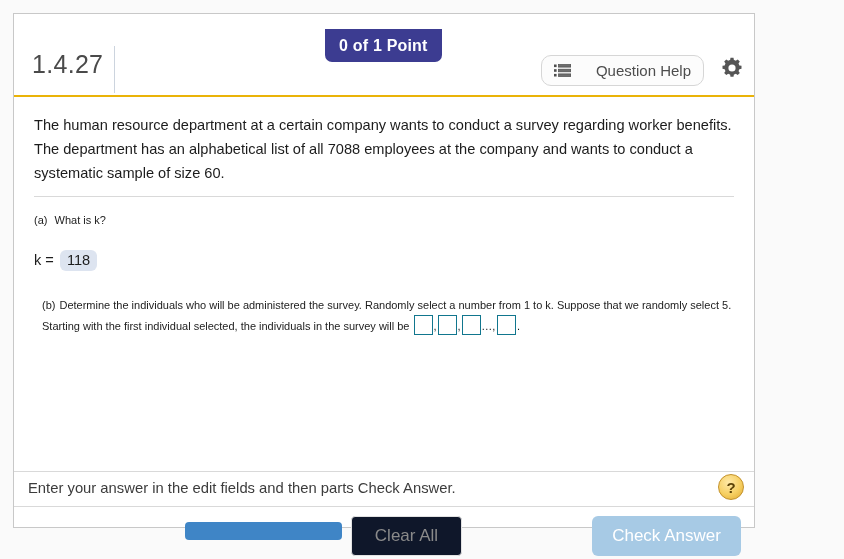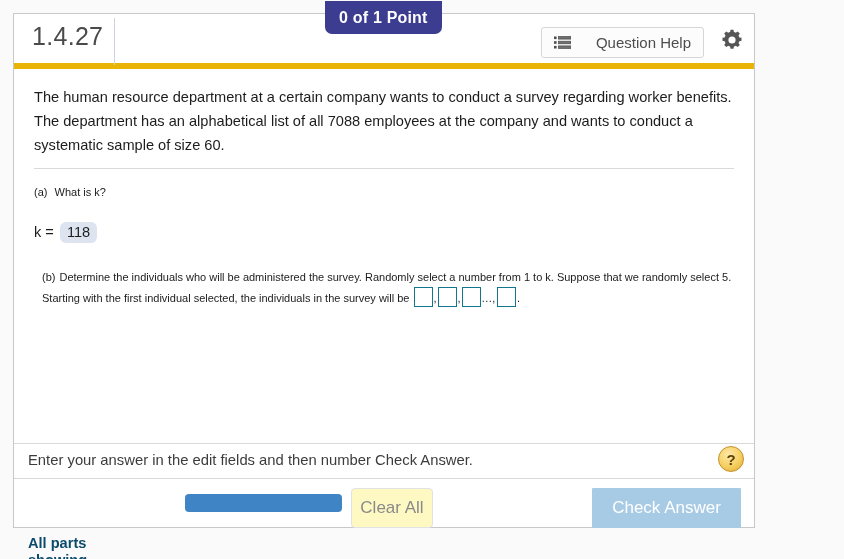--- a/index.html
+++ b/index.html
@@ -23,22 +23,23 @@
     height: 515px;
     background: #ffffff;
     border: 1px solid #c8c8c8;
     box-sizing: border-box;
   }
 
   
   .card-header {
     position: relative;
     height: 55px;
-    border-bottom: 6px solid #eab308;
-    box-sizing: border-box;
+    border-bottom: 2px solid #eab308;
+    box-sizing: border-box;
+    margin-top: 28px;
   }
   .exercise-number {
     position: absolute;
     left: 18px;
     top: 8px;
     font-size: 25px;
     color: #4a4a4a;
     letter-spacing: .3px;
     font-family: "Liberation Sans", sans-serif;
   }
@@ -67,21 +68,21 @@
     position: absolute;
     right: 50px;
     top: 13px;
     height: 31px;
     display: flex;
     align-items: center;
     gap: 25px;
     padding: 0 12px;
     background: #fcfcfc;
     border: 1px solid #d6d6d6;
-    border-radius: 3px;
+    border-radius: 10px;
     box-sizing: border-box;
     cursor: pointer;
   }
   .question-help-btn .label {
     font-size: 15px;
     color: #4d4d4d;
   }
   .list-icon {
     display: block;
     width: 17px;
@@ -226,40 +227,40 @@
   .progress-fill {
     width: 100%;
     height: 100%;
     background: #3f85c6;
     border-radius: 4px;
   }
   .clear-all-btn {
     position: absolute;
     left: 337px;
     top: 9px;
-    width: 82px;
+    width: 111px;
     height: 40px;
     border: 1px solid #e2e2e2;
     border-radius: 4px;
-    background: #fef9c3;
+    background: #0f172a;
     color: #8a8a8a;
     font-size: 17px;
     display: flex;
     align-items: center;
     justify-content: center;
     cursor: pointer;
     box-sizing: border-box;
   }
   .check-answer-btn {
     position: absolute;
     right: 13px;
     top: 9px;
     width: 149px;
     height: 40px;
-    border-radius: 1px;
+    border-radius: 6px;
     background: #a7cae5;
     color: #ffffff;
     font-size: 17px;
     display: flex;
     align-items: center;
     justify-content: center;
     cursor: pointer;
     border: none;
     box-sizing: border-box;
   }
@@ -313,21 +314,21 @@
       <span>k =</span>
       <span class="filled-field">118</span>
     </div>
 
     <div class="part part-b">
       <span class="part-label">(b)</span><span>Determine the individuals who will be administered the survey.  Randomly select a number from 1 to k.  Suppose that we randomly select 5.  Starting with the first individual selected, the individuals in the survey will be</span><span>&nbsp;</span><span class="blank-box"></span><span>,</span><span class="blank-box"></span><span>,</span><span class="blank-box"></span><span class="ellipsis">...,</span><span class="blank-box"></span><span>.</span>
     </div>
   </div>
 
   <div class="instruction-strip">
-    <div class="instruction-text">Enter your answer in the edit fields and then number Check Answer.</div>
+    <div class="instruction-text">Enter your answer in the edit fields and then parts Check Answer.</div>
     <div class="help-circle">?</div>
   </div>
 
   <div class="card-footer">
     <div class="all-parts-label">All parts showing</div>
     <div class="progress-track">
       <div class="progress-fill"></div>
     </div>
     <div class="clear-all-btn">Clear All</div>
     <div class="check-answer-btn">Check Answer</div>

